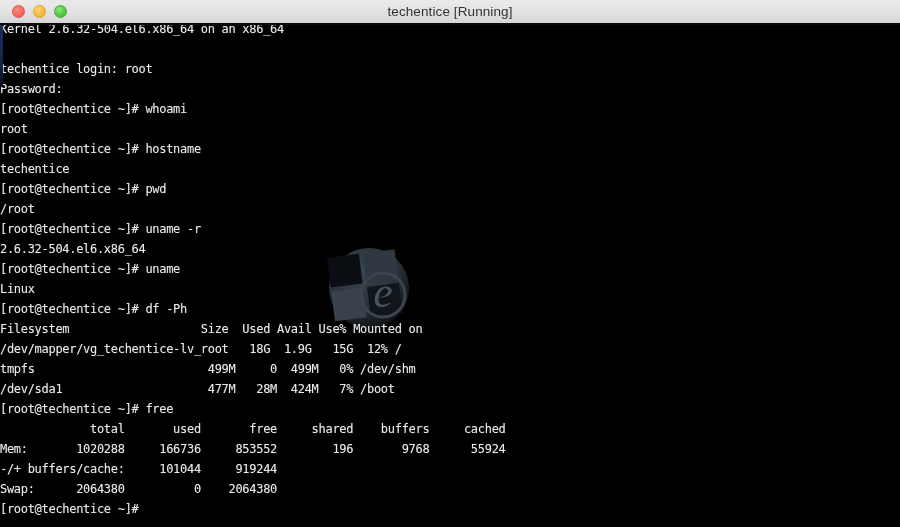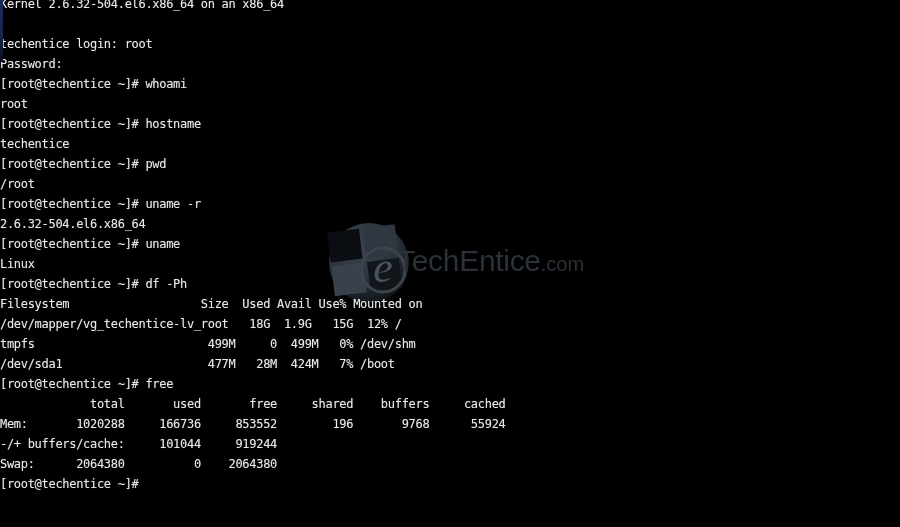--- a/index.html
+++ b/index.html
@@ -125,20 +125,28 @@
   #watermark-text .tld {
     font-size: 20px;
     letter-spacing: 0;
   }
 </style>
 </head>
 <body>
 
 <div id="window">
 
+  <div id="titlebar">
+    <div id="traffic-lights">
+      <span class="light close"></span>
+      <span class="light minimize"></span>
+      <span class="light zoom"></span>
+    </div>
+    <div id="window-title" style="color: rgb(51, 51, 51);">techentice [Running]</div>
+  </div>
 
   <div id="terminal" style="background: rgb(0, 0, 0);">
 
     <div id="left-strip"></div>
 
     <div id="watermark">
       <svg width="280" height="82" viewBox="0 0 280 82">
         <defs>
           <radialGradient id="discGrad" cx="40%" cy="30%" r="75%">
             <stop offset="0%" stop-color="#3b444e"></stop>
@@ -149,19 +157,18 @@
         <circle cx="42" cy="41" r="40" fill="url(#discGrad)"></circle>
         <g transform="rotate(-7 40 40)">
           <rect x="4" y="6" width="32" height="30" fill="#0a0d11"></rect>
           <rect x="40" y="6" width="32" height="30" fill="#2f3740"></rect>
           <rect x="4" y="40" width="32" height="30" fill="#39424c"></rect>
           <rect x="40" y="40" width="32" height="30" fill="#11161b"></rect>
         </g>
         <circle cx="56" cy="48" r="22" fill="none" stroke="#3c444d" stroke-width="3"></circle>
         <text x="56" y="60" text-anchor="middle" font-family="Liberation Serif, serif" font-size="44" font-style="italic" fill="#4a535d">e</text>
       </svg>
-      <div id="watermark-text" style="color: rgb(43, 49, 56);"><span>TechEntice</span><span class="tld">.com</span></div>
     </div>
 
     <div id="screen" style="color: rgb(233, 233, 233);"><div class="line">Kernel 2.6.32-504.el6.x86_64 on an x86_64</div><div class="line">&nbsp;</div><div class="line">techentice login: root</div><div class="line">Password:</div><div class="line">[root@techentice ~]# whoami</div><div class="line">root</div><div class="line">[root@techentice ~]# hostname</div><div class="line">techentice</div><div class="line">[root@techentice ~]# pwd</div><div class="line">/root</div><div class="line">[root@techentice ~]# uname -r</div><div class="line">2.6.32-504.el6.x86_64</div><div class="line">[root@techentice ~]# uname</div><div class="line">Linux</div><div class="line">[root@techentice ~]# df -Ph</div><div class="line">Filesystem                   Size  Used Avail Use% Mounted on</div><div class="line">/dev/mapper/vg_techentice-lv_root   18G  1.9G   15G  12% /</div><div class="line">tmpfs                         499M     0  499M   0% /dev/shm</div><div class="line">/dev/sda1                     477M   28M  424M   7% /boot</div><div class="line">[root@techentice ~]# free</div><div class="line">             total       used       free     shared    buffers     cached</div><div class="line">Mem:       1020288     166736     853552        196       9768      55924</div><div class="line">-/+ buffers/cache:     101044     919244</div><div class="line">Swap:      2064380          0    2064380</div><div class="line">[root@techentice ~]#</div></div>
 
   </div>
 </div>
 
 </body></html>

